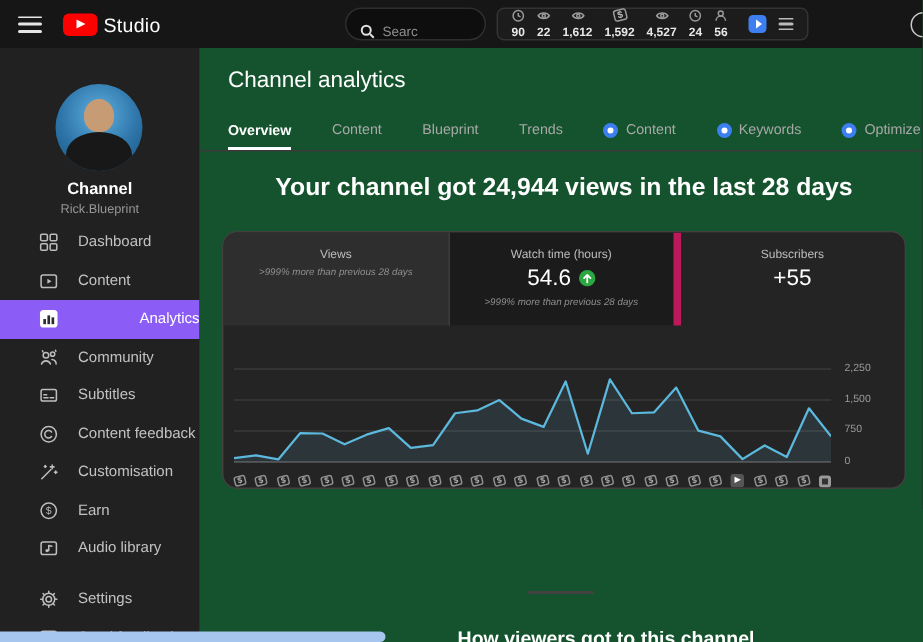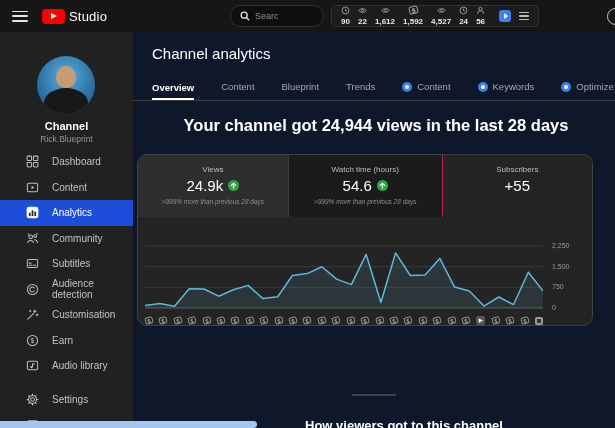--- a/index.html
+++ b/index.html
@@ -16,21 +16,21 @@
     justify-content:space-between; cursor:pointer; margin-right:14px; }
   .hamburger span { height:1.6px; background:#e6e6e6; border-radius:1px; }
   .yt-logo { display:flex; align-items:center; gap:4px; }
   .yt-play { width:23px; height:15px; background:#f00; border-radius:4px;
     display:flex; align-items:center; justify-content:center; }
   .yt-play i { width:0; height:0; border-left:6px solid #fff;
     border-top:3.5px solid transparent; border-bottom:3.5px solid transparent; display:block; }
   .yt-word { font-size:13px; font-weight:normal; letter-spacing:0.2px; color:#fff; }
   .search-pill { position:absolute; left:230px; top:5px; width:94px; height:22px;
     background:#0e0e0e; border:1px solid #2e2e2e; border-radius:11px;
-    display:flex; align-items:center; padding:0 9px; gap:5px; }
+    display:flex; align-items:flex-end; padding:0 9px; gap:5px; }
   .search-pill svg { width:10px; height:10px; stroke:#e0e0e0; fill:none; stroke-width:1.6; }
   .search-pill input { background:transparent; border:none; outline:none;
     color:#cfcfcf; font-size:9px; width:58px; font-family:inherit; }
   .search-pill input::placeholder { color:#8f8f8f; }
   .badges { position:absolute; left:331px; top:5px; height:22px;
     background:#1c1c1c; border:1px solid #333; border-radius:5px;
     display:flex; align-items:center; padding:0 9px; gap:8px; }
   .tstat { display:flex; align-items:center; gap:2.5px;flex-direction:column; }
   .tstat .ticn { width:9px; height:9px; display:inline-flex; }
   .tstat .ticn svg { width:9px; height:9px; stroke:#9a9a9a; fill:none; stroke-width:1.3; }
@@ -58,48 +58,48 @@
   .avatar .body { position:absolute; left:7px; top:32px; width:44px; height:30px;
     border-radius:50% 50% 0 0; background:#181818; }
   .ch-name { position:absolute; top:88px; width:133px; text-align:center;
     font-size:11px; font-weight:bold; color:#fff; }
   .ch-handle { position:absolute; top:102px; width:133px; text-align:center;
     font-size:8.5px; color:#969696; }
   .side-list { position:absolute; top:117px; width:133px; }
   .side-list.footer { top:355px; }
   .side-item { height:25.5px; display:flex; align-items:center; padding-left:26px;
     gap:13px; cursor:pointer; color:#c2c2c2; }
-  .side-item.active { background:#1d4ed8; color:#fff; }
+  .side-item.active { background:#8b5cf6; color:#fff;justify-content:space-between; }
   .side-item .icon { width:13px; height:13px; display:inline-flex; flex:0 0 13px; }
   .side-item .icon svg { width:13px; height:13px; stroke:#bdbdbd; fill:none; stroke-width:1.1; }
   .side-item.active .icon svg { stroke:none; }
   .side-item .lbl { font-size:10px; }
   
   .main { position:absolute; left:133px; top:32px; width:482px; height:396px;
-    background:#0f172a; }
+    background:#14532d; }
   .page-title { position:absolute; left:19px; top:13px; font-size:15px;
     font-weight:500; color:#fff; }
   .tabs { position:absolute; left:0; top:43px; width:482px; height:26px;
     border-bottom:1px solid #3a3a3a; display:flex; align-items:flex-end;
     padding-left:19px; gap:27px; }
   .tab { font-size:9.5px; color:#a8a8a8; padding-bottom:8px; cursor:pointer;
     display:flex; align-items:center; gap:5px; white-space:nowrap; }
   .tab.active { color:#fff; font-weight:bold; border-bottom:2.5px solid #fff; padding-bottom:5.5px; }
   .tab-blue { width:10px; height:10px; border-radius:50%; background:#3d7ef0;
     display:inline-flex; align-items:center; justify-content:center; }
   .tab-blue i { width:4px; height:4px; border-radius:50%; background:#fff; display:block; }
   .headline { position:absolute; left:15px; top:84px; width:456px; text-align:center;
     font-size:16.5px; font-weight:bold; color:#fff; }
   
-  .card { position:absolute; left:4px; top:122px; width:456px; height:172px;
+  .card { position:absolute; left:15px; top:122px; width:456px; height:172px;
     background:#242424; border:1px solid #414141; border-radius:10px; overflow:hidden; }
   .metrics { position:absolute; left:0; top:0; width:100%; height:62px; display:flex; }
   .mcell { height:100%; text-align:center; padding-top:10px; cursor:pointer; }
   .mcell:nth-child(1){ width:33.2%; background:#2e2e2e; border-right:1px solid #3c3c3c; }
-  .mcell:nth-child(2){ width:33.9%; background:#1b1b1b; border-right:1px solid #be185d; }
+  .mcell:nth-child(2){ width:33.9%; background:#1b1b1b; border-right:5px solid #be185d; }
   .mcell:nth-child(3){ width:32.9%; background:#242424; }
   .mlabel { font-size:8px; color:#bdbdbd; }
   .mvalrow { margin-top:3px; display:flex; align-items:center; justify-content:center; gap:5px; }
   .mval { font-size:15px; color:#fff; font-weight:500; }
   .trend { width:11px; height:11px; display:inline-flex; }
   .mcap { margin-top:4px; font-size:6.5px; font-style:italic; color:#8f8f8f; }
   .chart-zone { position:absolute; left:0; top:75px; width:100%; height:112px; }
   .plot-wrap { position:absolute; left:7px; top:0; width:398px; height:84px; }
   .plot-wrap svg { width:100%; height:100%; display:block; }
   .ylabel { position:absolute; left:414px; font-size:7px; color:#9a9a9a; }
@@ -286,21 +286,21 @@
         </span>
         <span class="lbl">Subtitles</span>
       </div>
       <div class="side-item">
         <span class="icon">
           <svg viewBox="0 0 14 14" stroke="#bdbdbd" fill="none" stroke-width="1.1" stroke-linecap="round" stroke-linejoin="round">
             <circle cx="7" cy="7" r="5.5"></circle>
             <path d="M9 5.4 a2.7 2.7 0 1 0 0 3.2"></path>
           </svg>
         </span>
-        <span class="lbl">Audience detection</span>
+        <span class="lbl">Content feedback</span>
       </div>
       <div class="side-item">
         <span class="icon">
           <svg viewBox="0 0 14 14" stroke="#bdbdbd" fill="none" stroke-width="1.1" stroke-linecap="round" stroke-linejoin="round">
             <path d="M2 12 L8.6 5.4"></path>
             <path d="M9.5 2.2 v2.6 M8.2 3.5 h2.6"></path>
             <path d="M12 6.5 v1.8 M11.1 7.4 h1.8"></path>
             <path d="M4.5 2.5 v1.4 M3.8 3.2 h1.4"></path>
           </svg>
         </span>
@@ -384,29 +384,20 @@
         </span>
         <span>Optimize</span>
       </div>
     </div>
   <h2 class="headline">Your channel got 24,944 views in the last 28 days</h2>
 
   <section class="card">
     <div class="metrics" id="metrics-row">
         <div class="mcell">
           <div class="mlabel">Views</div>
-          <div class="mvalrow">
-            <span class="mval">24.9k</span>
-            <span class="trend">
-              <svg viewBox="0 0 12 12">
-                <circle cx="6" cy="6" r="6" fill="#2ba640"></circle>
-                <path d="M6 9 V3.8 M3.7 5.9 L6 3.6 L8.3 5.9" stroke="#fff" stroke-width="1.3" fill="none" stroke-linecap="round" stroke-linejoin="round"></path>
-              </svg>
-            </span>
-          </div>
           <div class="mcap">&gt;999% more than previous 28 days</div>
         </div>
         <div class="mcell">
           <div class="mlabel">Watch time (hours)</div>
           <div class="mvalrow">
             <span class="mval">54.6</span>
             <span class="trend">
               <svg viewBox="0 0 12 12">
                 <circle cx="6" cy="6" r="6" fill="#2ba640"></circle>
                 <path d="M6 9 V3.8 M3.7 5.9 L6 3.6 L8.3 5.9" stroke="#fff" stroke-width="1.3" fill="none" stroke-linecap="round" stroke-linejoin="round"></path>

